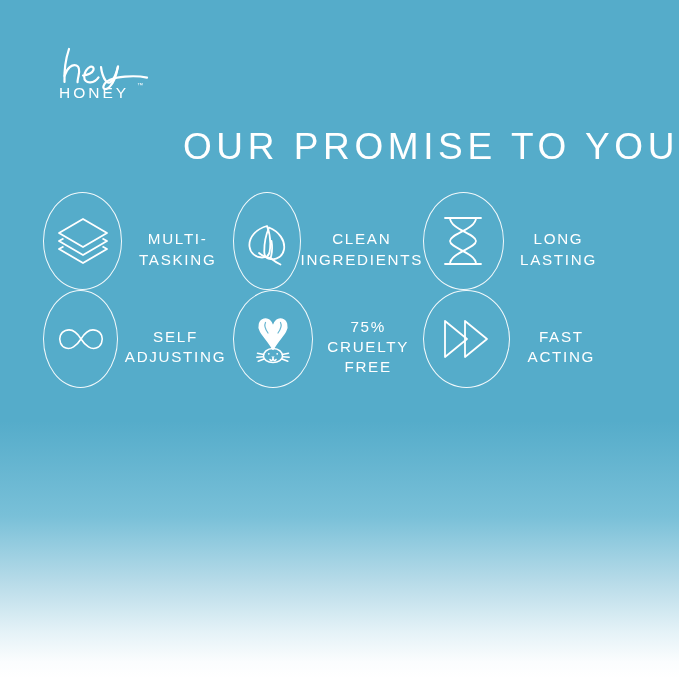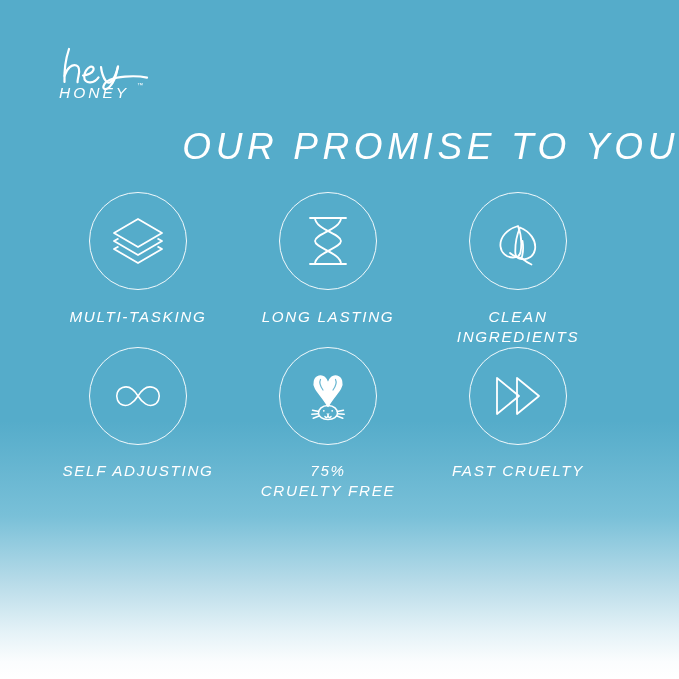--- a/index.html
+++ b/index.html
@@ -21,21 +21,20 @@
     background: linear-gradient(to bottom,
         #55acca 0%,
         #55acca 62%,
         #79c0d8 76%,
         #b9dce9 86%,
         #e4f2f7 93%,
         #fbfdfe 97.5%,
         #ffffff 100%);
     box-sizing: border-box;
     overflow: hidden;
-    font-style: italic;
   }
 
   
   #brand-logo {
     position: absolute;
     left: 57px;
     top: 46px;
     width: 150px;
     height: 62px;
   }
@@ -92,21 +91,21 @@
     display: flex;
     width: 679px;
     justify-content: flex-start;
   }
   .promise-row.row-2 {
     margin-top: 0px;
   }
   .promise-cell {
     width: 190px;
     display: flex;
-    flex-direction: column;
+    flex-direction: row;
     align-items: center;
   }
   .promise-row.row-1 .promise-cell:nth-child(1) { margin-left: 43px; }
   .promise-row.row-1 .promise-cell:nth-child(2) { margin-left: 0px; }
   .promise-row.row-1 .promise-cell:nth-child(3) { margin-left: 0px; }
 
   .icon-circle {
     width: 98px;
     height: 98px;
     border-radius: 50%;
@@ -172,49 +171,49 @@
             </g>
           </svg>
         </div>
         <div class="promise-label">MULTI-TASKING</div>
       </div>
 
       <div class="promise-cell">
         <div class="icon-circle">
           <svg width="62" height="62" viewBox="0 0 62 62">
             <g fill="none" stroke="#ffffff" stroke-width="1.8" stroke-linecap="round" stroke-linejoin="round">
+
+              <path d="M31 16 C20 19 12.5 27.5 13.5 36.5 C14.2 43 19.5 47.5 26 47.5 C30 47.5 33 45.5 33.6 42 C34.8 34.5 34 23.5 31 16 Z"></path>
+
+              <path d="M33 17.5 C43 21.5 49.5 30.5 48 39.5 C46.9 46 41.2 50 35 49.2 C31 48.7 28.4 46.2 28.3 42.6 C28.1 35 30 24.5 33 17.5 Z"></path>
+
+              <path d="M35.5 31 C36.5 37.5 36.2 43.5 34.5 48"></path>
+              <path d="M34.5 48 C37.5 50.5 41 53 44.5 54.5"></path>
+              <path d="M34.5 48 C31 48 26.5 46 23 43"></path>
+            </g>
+          </svg>
+        </div>
+        <div class="promise-label">CLEAN
+INGREDIENTS</div>
+      </div>
+
+      <div class="promise-cell">
+        <div class="icon-circle">
+          <svg width="62" height="62" viewBox="0 0 62 62">
+            <g fill="none" stroke="#ffffff" stroke-width="1.8" stroke-linecap="round" stroke-linejoin="round">
               <line x1="13" y1="8" x2="49" y2="8"></line>
               <line x1="13" y1="54" x2="49" y2="54"></line>
               <path d="M18 8 C18 19 44 24 44 31 C44 38 18 43 18 54"></path>
               <path d="M44 8 C44 19 18 24 18 31 C18 38 44 43 44 54"></path>
             </g>
           </svg>
         </div>
         <div class="promise-label">LONG LASTING</div>
       </div>
 
-      <div class="promise-cell">
-        <div class="icon-circle">
-          <svg width="62" height="62" viewBox="0 0 62 62">
-            <g fill="none" stroke="#ffffff" stroke-width="1.8" stroke-linecap="round" stroke-linejoin="round">
-
-              <path d="M31 16 C20 19 12.5 27.5 13.5 36.5 C14.2 43 19.5 47.5 26 47.5 C30 47.5 33 45.5 33.6 42 C34.8 34.5 34 23.5 31 16 Z"></path>
-
-              <path d="M33 17.5 C43 21.5 49.5 30.5 48 39.5 C46.9 46 41.2 50 35 49.2 C31 48.7 28.4 46.2 28.3 42.6 C28.1 35 30 24.5 33 17.5 Z"></path>
-
-              <path d="M35.5 31 C36.5 37.5 36.2 43.5 34.5 48"></path>
-              <path d="M34.5 48 C37.5 50.5 41 53 44.5 54.5"></path>
-              <path d="M34.5 48 C31 48 26.5 46 23 43"></path>
-            </g>
-          </svg>
-        </div>
-        <div class="promise-label">CLEAN
-INGREDIENTS</div>
-      </div>
-
     </div>
 
     <div class="promise-row row-2">
 
       <div class="promise-cell" style="margin-left:43px;">
         <div class="icon-circle">
           <svg width="62" height="62" viewBox="0 0 62 62">
             <g fill="none" stroke="#ffffff" stroke-width="1.6" stroke-linecap="round">
               <path d="M31 31 C26.5 23.5 21 20.5 15.5 22.5 C10.5 24.3 8.5 30 10.5 35 C12.6 40.3 18.5 42 23.5 38.8 C28 35.9 31 31 31 31 C35.5 23.5 41 20.5 46.5 22.5 C51.5 24.3 53.5 30 51.5 35 C49.4 40.3 43.5 42 38.5 38.8 C34 35.9 31 31 31 31 Z"></path>
             </g>
@@ -262,20 +261,20 @@
 
       <div class="promise-cell">
         <div class="icon-circle">
           <svg width="62" height="62" viewBox="0 0 62 62">
             <g fill="none" stroke="#ffffff" stroke-width="1.8" stroke-linejoin="round">
               <path d="M10 13 L32 31 L10 49 Z"></path>
               <path d="M30 13 L52 31 L30 49 Z"></path>
             </g>
           </svg>
         </div>
-        <div class="promise-label">FAST CRUELTY</div>
+        <div class="promise-label">FAST ACTING</div>
       </div>
 
     </div>
 
   </div>
 
 </div>
 
 </body></html>

